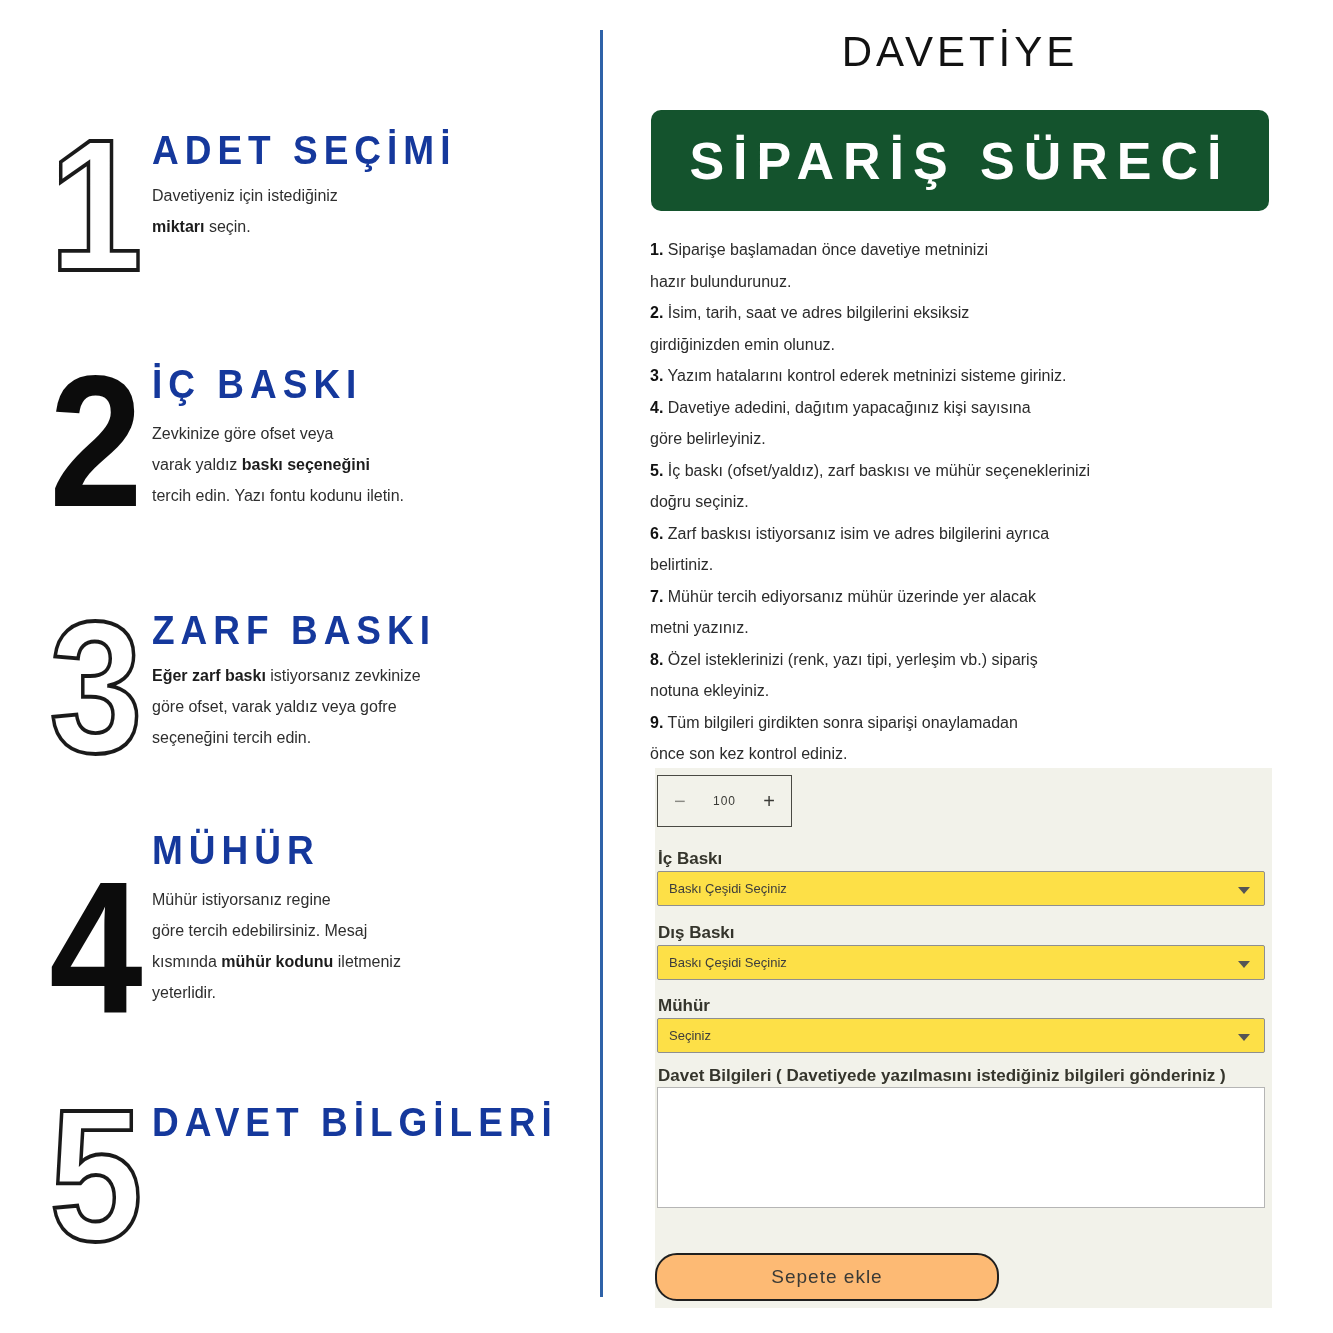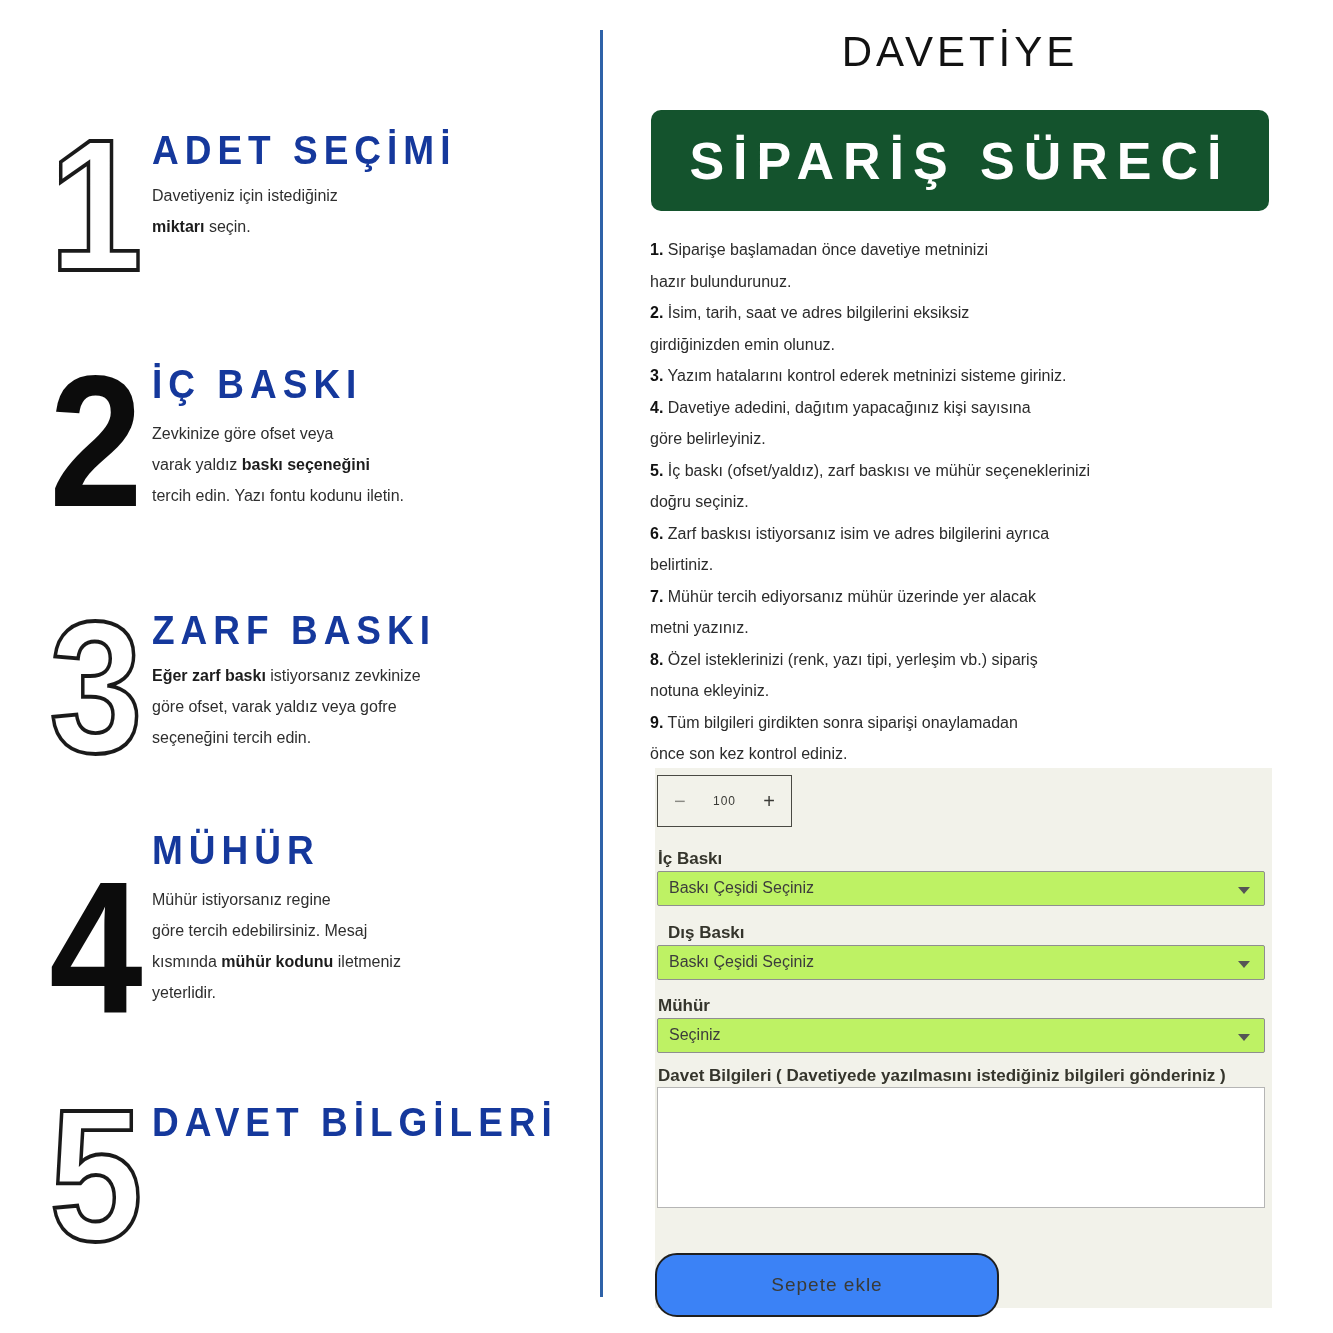--- a/index.html
+++ b/index.html
@@ -76,37 +76,37 @@
   }
   .qty-minus { color:#8a8a84; font-size:20px; cursor:default; }
   .qty-value { font-size:12px; letter-spacing:1px; color:#3a3a36; }
   .qty-plus { color:#3a3a36; font-size:20px; }
 
   .field-label {
     position:absolute; left:3px; font-size:17px; font-weight:700; color:#35352c;
   }
   .select-box {
     position:absolute; left:2px; width:608px; height:35px;
-    background:#bef264; border:1px solid #8f8f8f; border-radius:2px;
+    background:#fde047; border:1px solid #8f8f8f; border-radius:2px;
     display:flex; align-items:center; padding:0 34px 1px 11px;
-    font-size:16px; color:#3c3c3c;
+    font-size:13px; color:#3c3c3c;
   }
   .select-arrow {
     position:absolute; right:14px; top:15px;
     width:0; height:0; border-left:6px solid transparent;
     border-right:6px solid transparent; border-top:7px solid #555;
   }
   .davet-textarea {
     position:absolute; left:2px; top:319px; width:608px; height:121px;
     background:#ffffff; border:1px solid #b5b5b5; resize:none;
     font-family:"Liberation Sans", sans-serif; font-size:15px; padding:8px;
   }
   .submit-btn {
-    position:absolute; left:0px; top:485px; width:344px; height:64px;
-    background:#3b82f6; border:2px solid #1f1f1f; border-radius:22px;
+    position:absolute; left:0px; top:485px; width:344px; height:48px;
+    background:#fdba74; border:2px solid #1f1f1f; border-radius:22px;
     display:flex; align-items:center; justify-content:center;
     font-size:19px; color:#3a3a36; letter-spacing:1px; cursor:pointer;
   }
 </style>
 </head>
 <body>
 
 <div class="canvas">
 
   <div class="divider"></div>
@@ -191,21 +191,21 @@
       <span class="qty-value">100</span>
       <span class="qty-plus">+</span>
     </div>
 
     <div class="field-label" style="top:81px;">İç Baskı</div>
     <div class="select-box" style="top:103px;">
       <span>Baskı Çeşidi Seçiniz</span>
       <span class="select-arrow"></span>
     </div>
 
-    <div class="field-label" style="top:155px;margin-left:10px;">Dış Baskı</div>
+    <div class="field-label" style="top:155px;">Dış Baskı</div>
     <div class="select-box" style="top:177px;">
       <span>Baskı Çeşidi Seçiniz</span>
       <span class="select-arrow"></span>
     </div>
 
     <div class="field-label" style="top:228px;">Mühür</div>
     <div class="select-box" style="top:250px;">
       <span>Seçiniz</span>
       <span class="select-arrow"></span>
     </div>

